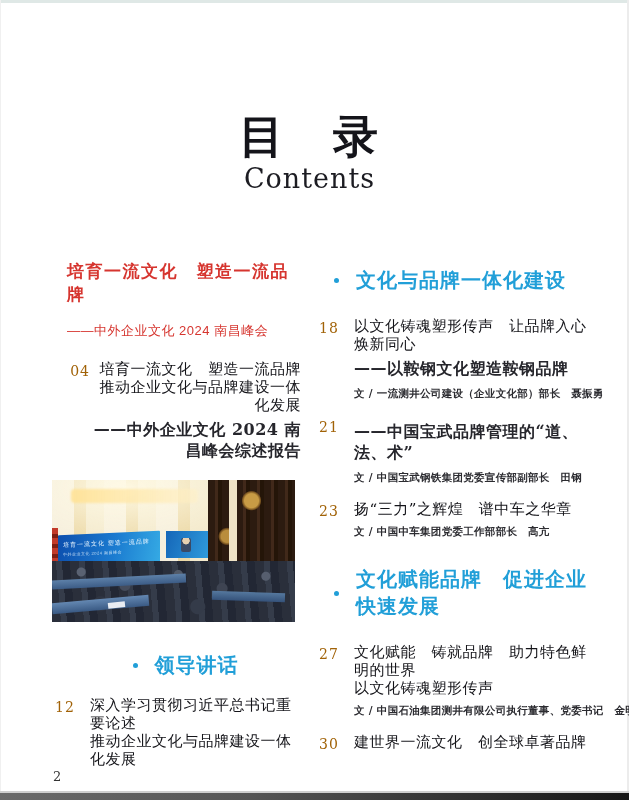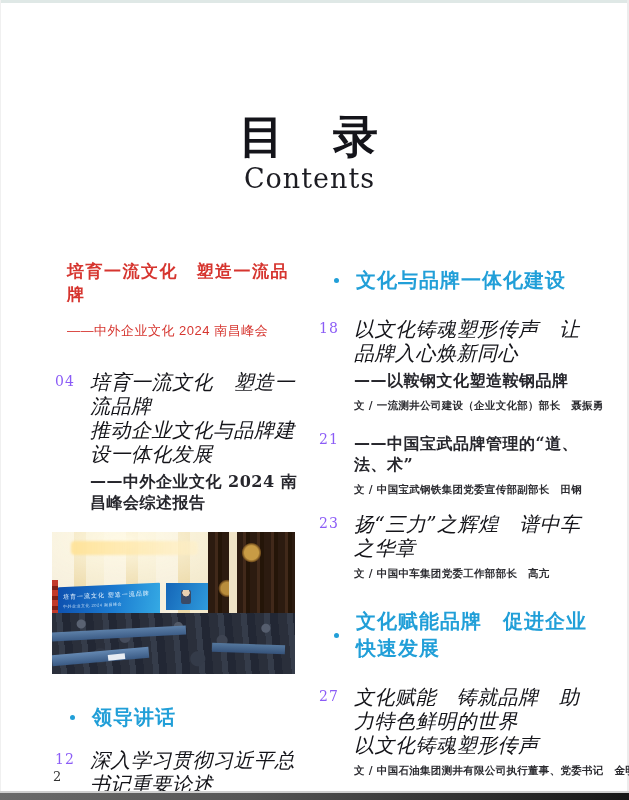--- a/index.html
+++ b/index.html
@@ -36,40 +36,40 @@
   .feat-sub{color:#d6352f;font-size:13px;margin:16px 0 0 12px;letter-spacing:0.5px;}
 
   
   .section{display:flex;align-items:center;color:#219fd8;font-weight:700;font-size:20px;letter-spacing:1px;}
   .section .dot{width:5px;height:5px;border-radius:50%;background:#219fd8;margin:0 17px 0 15px;flex:none;}
 
   
   .toc-item{display:flex;align-items:flex-start;}
   .toc-item .num{
     width:35px;flex:none;font-family:"DejaVu Serif","Liberation Serif",serif;
-    font-size:14px;color:#8b5cf6;padding-top:3px;letter-spacing:1px;
+    font-size:14px;color:#a16207;padding-top:3px;letter-spacing:1px;
   }
   .toc-item .body{flex:1;min-width:0;}
   .t{
     font-family:"DejaVu Serif","Liberation Serif",serif;
-    font-size:20px;line-height:24px;color:#141419;letter-spacing:0.5px;font-style:italic;
+    font-size:15px;line-height:18px;color:#141419;letter-spacing:0.5px;
   }
   .sub{
     font-family:"DejaVu Serif","Liberation Serif",serif;
     font-size:16px;font-weight:700;color:#26262c;margin-top:6px;letter-spacing:0.5px;
   }
   .byline{
     font-family:"DejaVu Serif","Liberation Serif",serif;
     font-size:10.5px;font-weight:700;color:#2b2b30;margin-top:7px;letter-spacing:0.3px;white-space:nowrap;
   }
 
   
-  .lead-item{margin-top:30px;}
+  .lead-item{margin-top:20px;text-align:right;}
   .photo-wrap{margin:18px 0 0 -3px;}
-  .sec-left{margin-top:30px;}
+  .sec-left{margin-top:30px;justify-content:center;}
   .item-12{margin-top:17px;}
   .sec-r1{margin-top:17px;}
   .item-18{margin-top:23px;}
   .item-21{margin-top:15px;}
   .item-23{margin-top:15px;}
   .sec-r2{margin-top:27px;}
   .item-27{margin-top:23px;}
   .item-30{margin-top:15px;}
 
   

